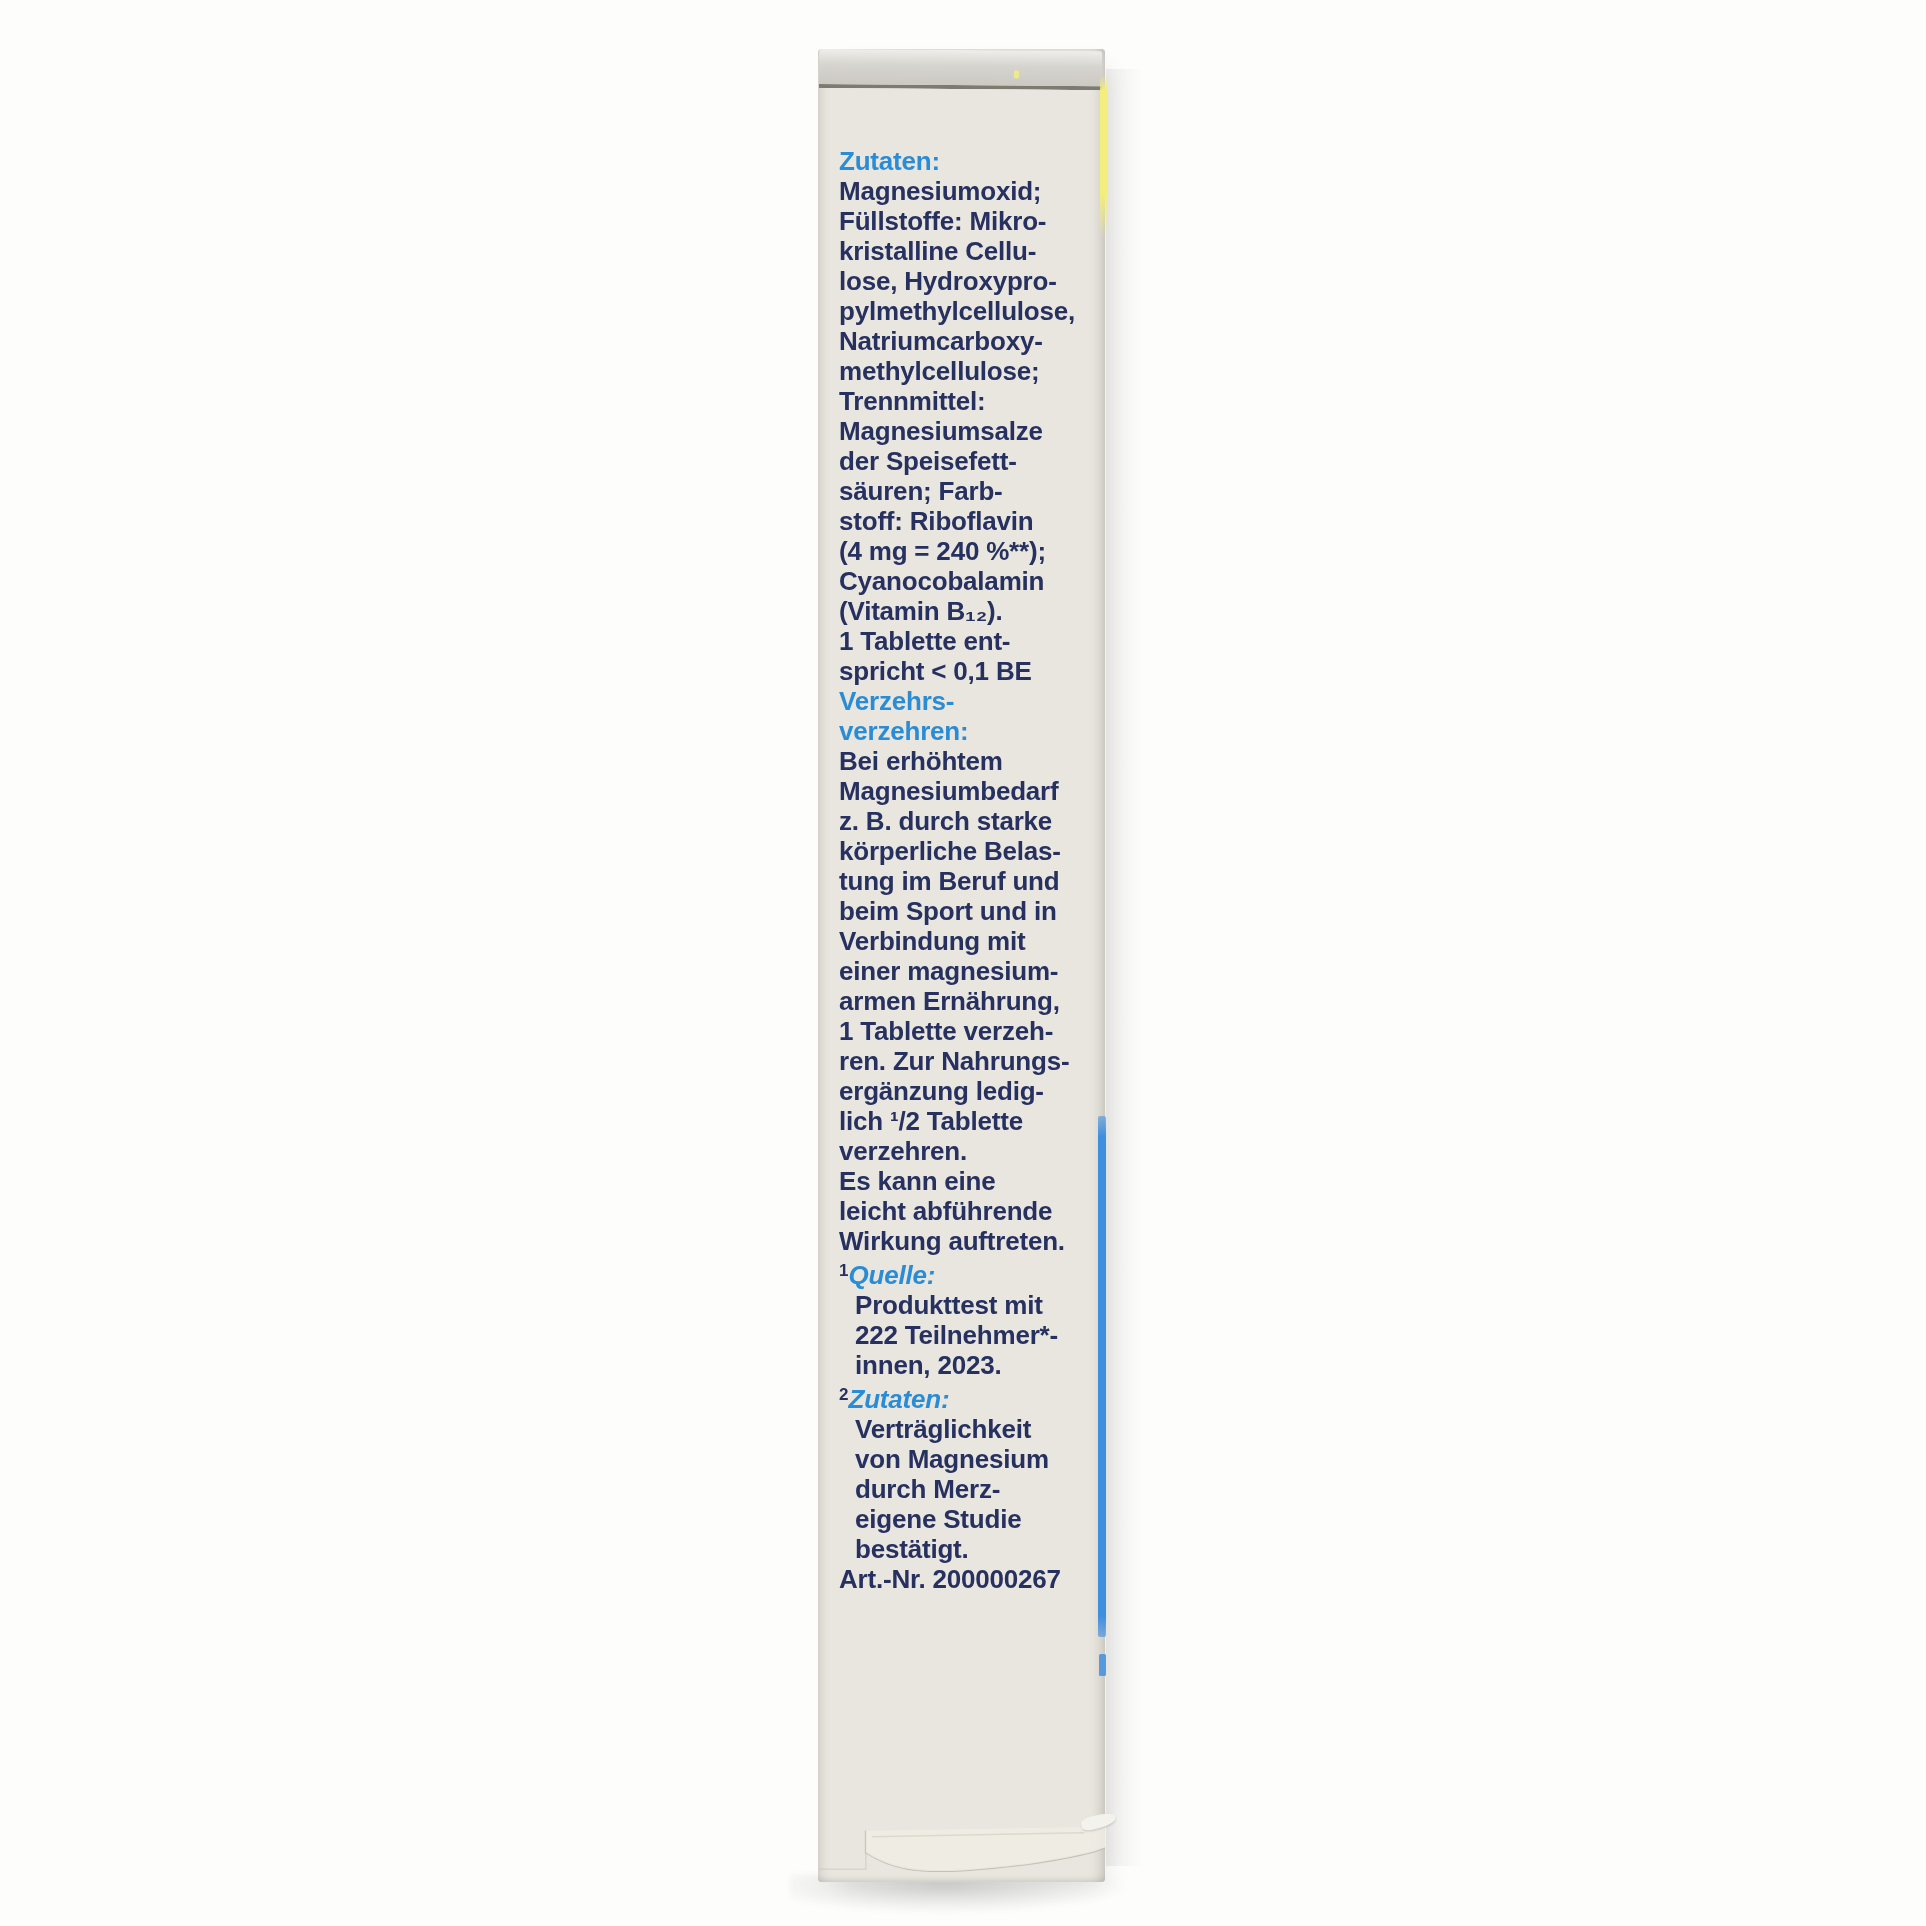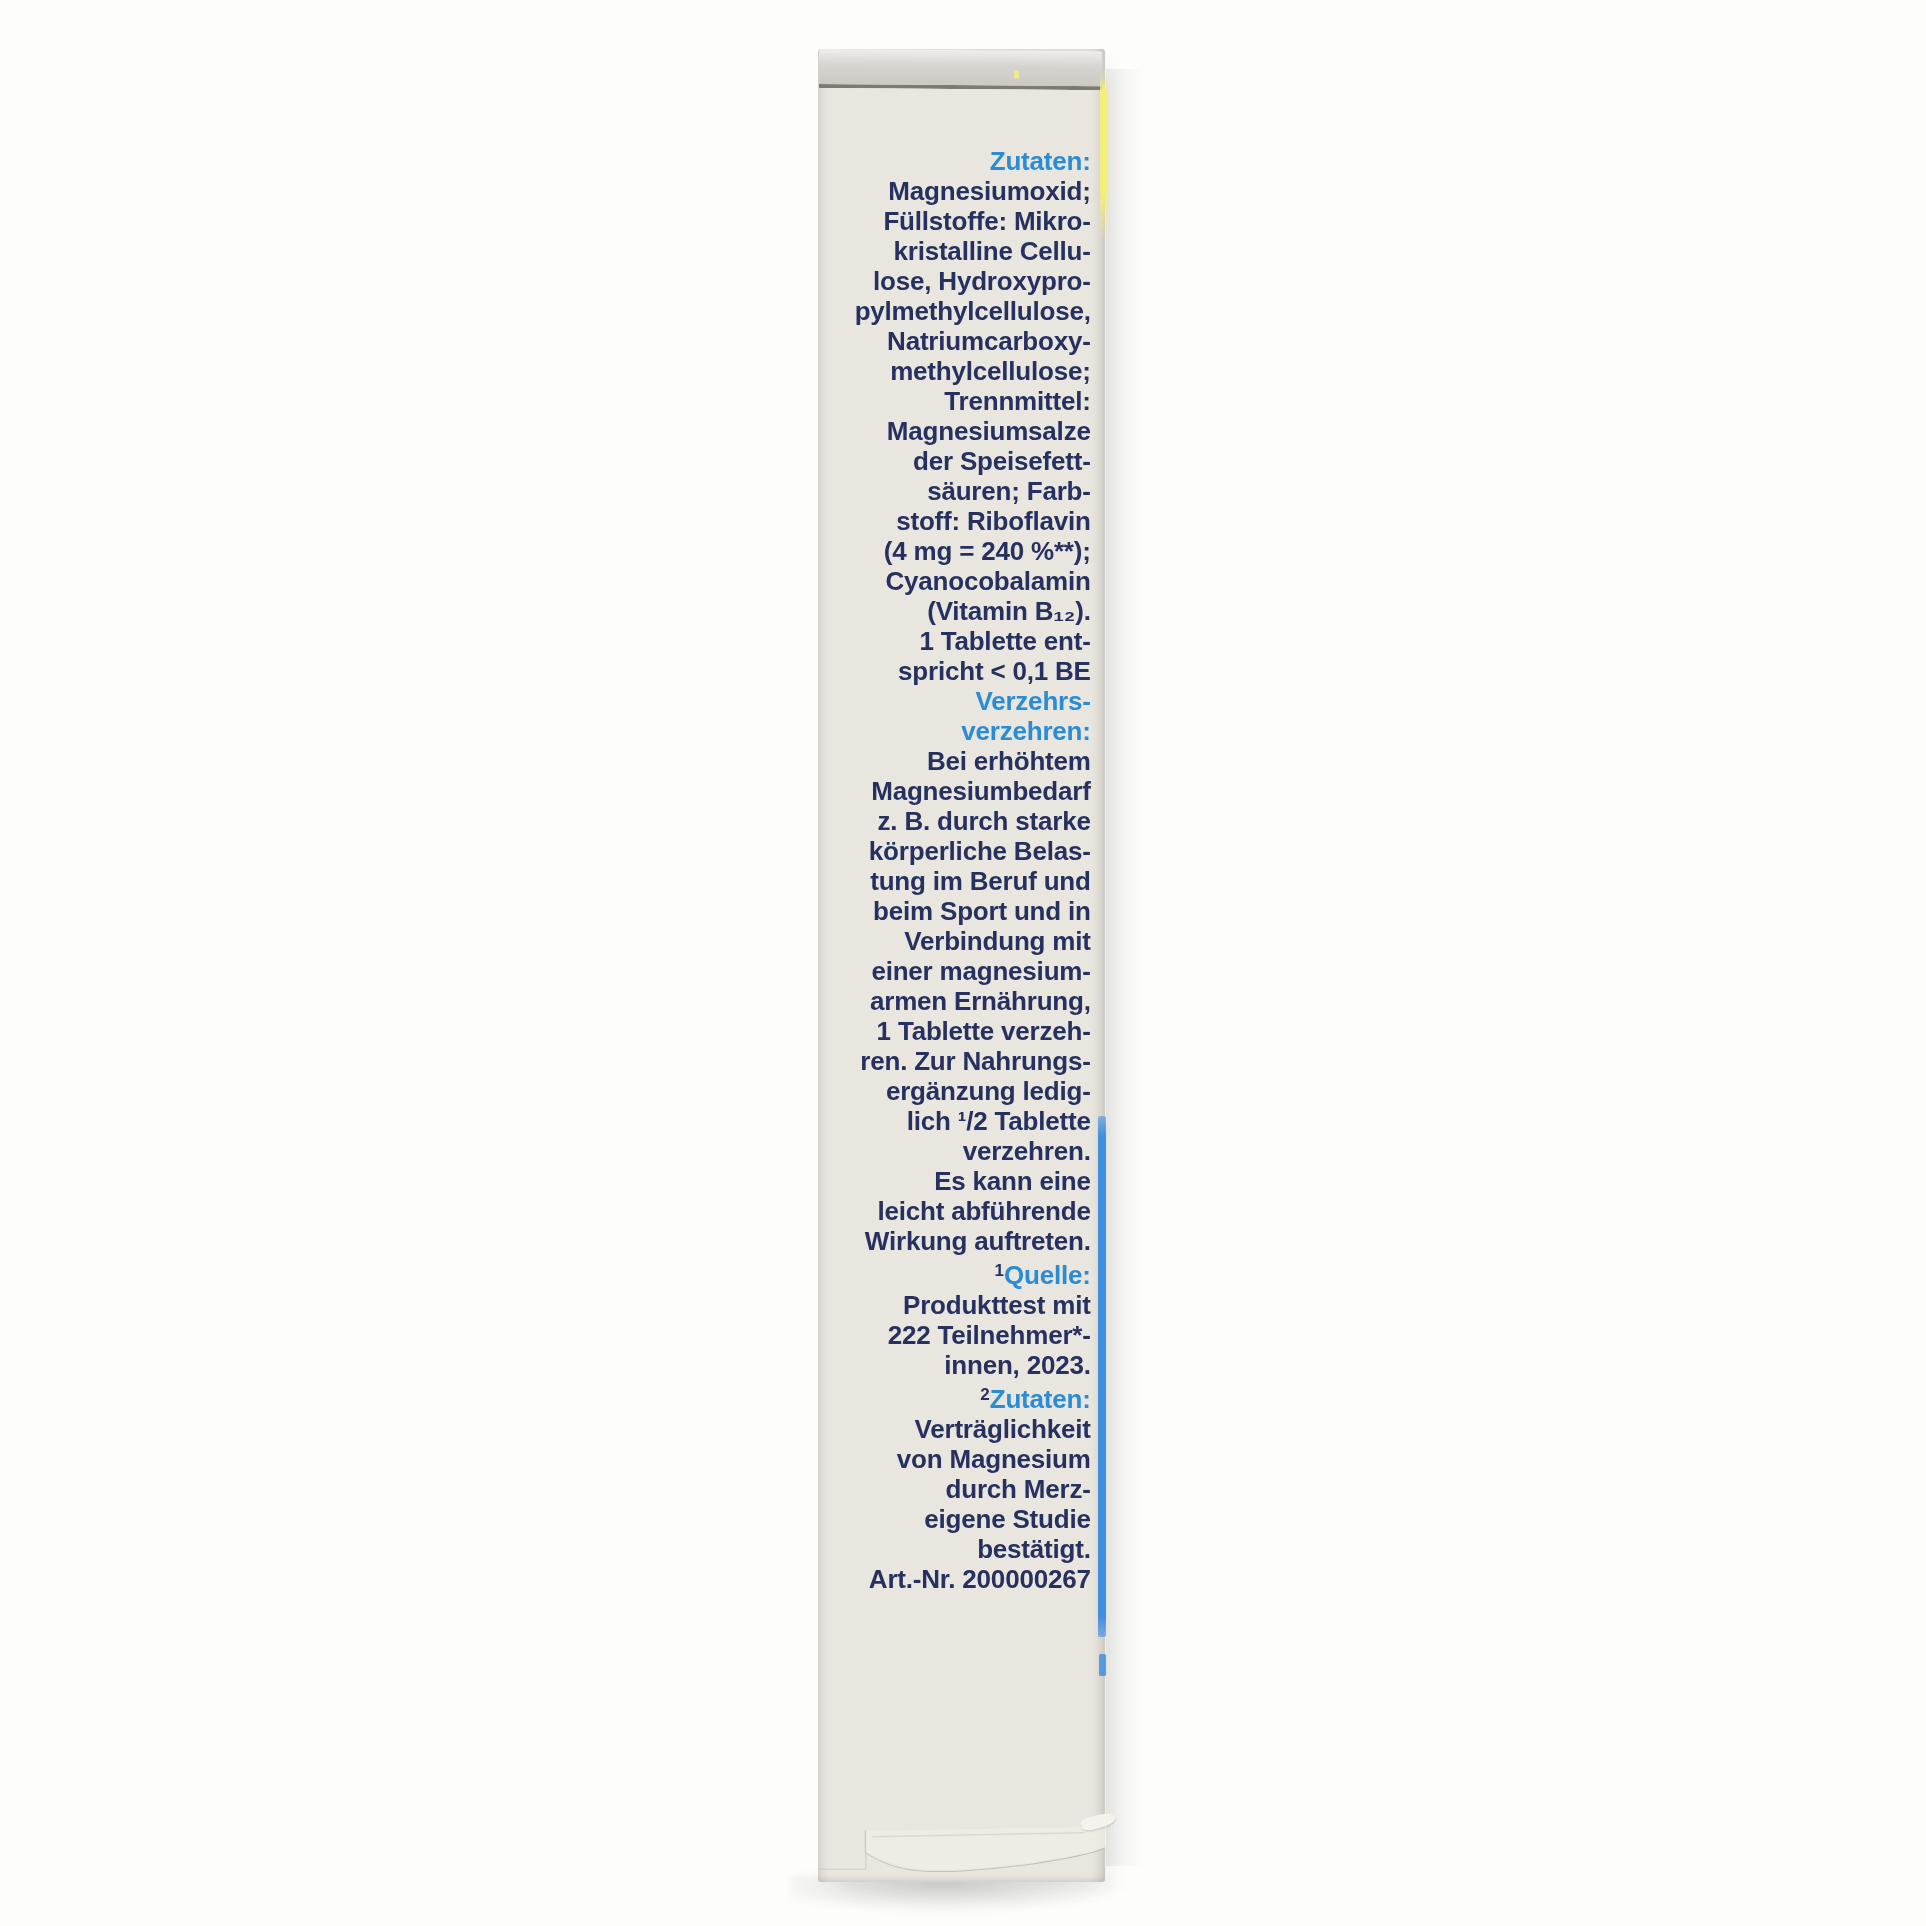--- a/index.html
+++ b/index.html
@@ -9,21 +9,21 @@
     --heading:#2a8cd4;
     --stripe:#3f8fdf;
     --yellow:#f4ee7c;
     --flap-gray:#ccc9c3;
     --flap-line:#7d7a72;
   }
   html,body{margin:0;padding:0;}
   body{background:var(--bg);font-family:"Liberation Sans",sans-serif;}
   .scene{
     position:relative;width:1926px;height:1926px;
-    background:var(--bg);overflow:hidden;text-align:right;
+    background:var(--bg);overflow:hidden;
   }
   
   .side-shade{
     position:absolute;left:1106px;top:69px;width:54px;height:1797px;
     background:linear-gradient(90deg,rgba(110,108,100,0.10),rgba(110,108,100,0) 70%);
   }
   
   .floor-shadow{
     position:absolute;left:790px;top:1874px;width:365px;height:44px;
     background:radial-gradient(ellipse at 42% 25%,rgba(60,58,52,0.22),rgba(60,58,52,0) 62%);
@@ -85,21 +85,21 @@
     letter-spacing:-0.2px;white-space:pre-line;
   }
   .hd{color:var(--heading);}
   .body{color:var(--text);}
   .gap{margin-top:16px;}
   .artno{margin-top:27px;}
   .sup{
     color:var(--text);font-size:17px;font-weight:700;
     vertical-align:8px;letter-spacing:0;
   }
-  .hd-inline{color:var(--heading);}
+  .hd-inline{color:var(--heading);font-style:italic;}
   .block{display:block;margin-left:16px;}
 </style>
 </head>
 <body>
 
 <div class="scene">
 
   <div class="side-shade"></div>
   <div class="floor-shadow"></div>
 

